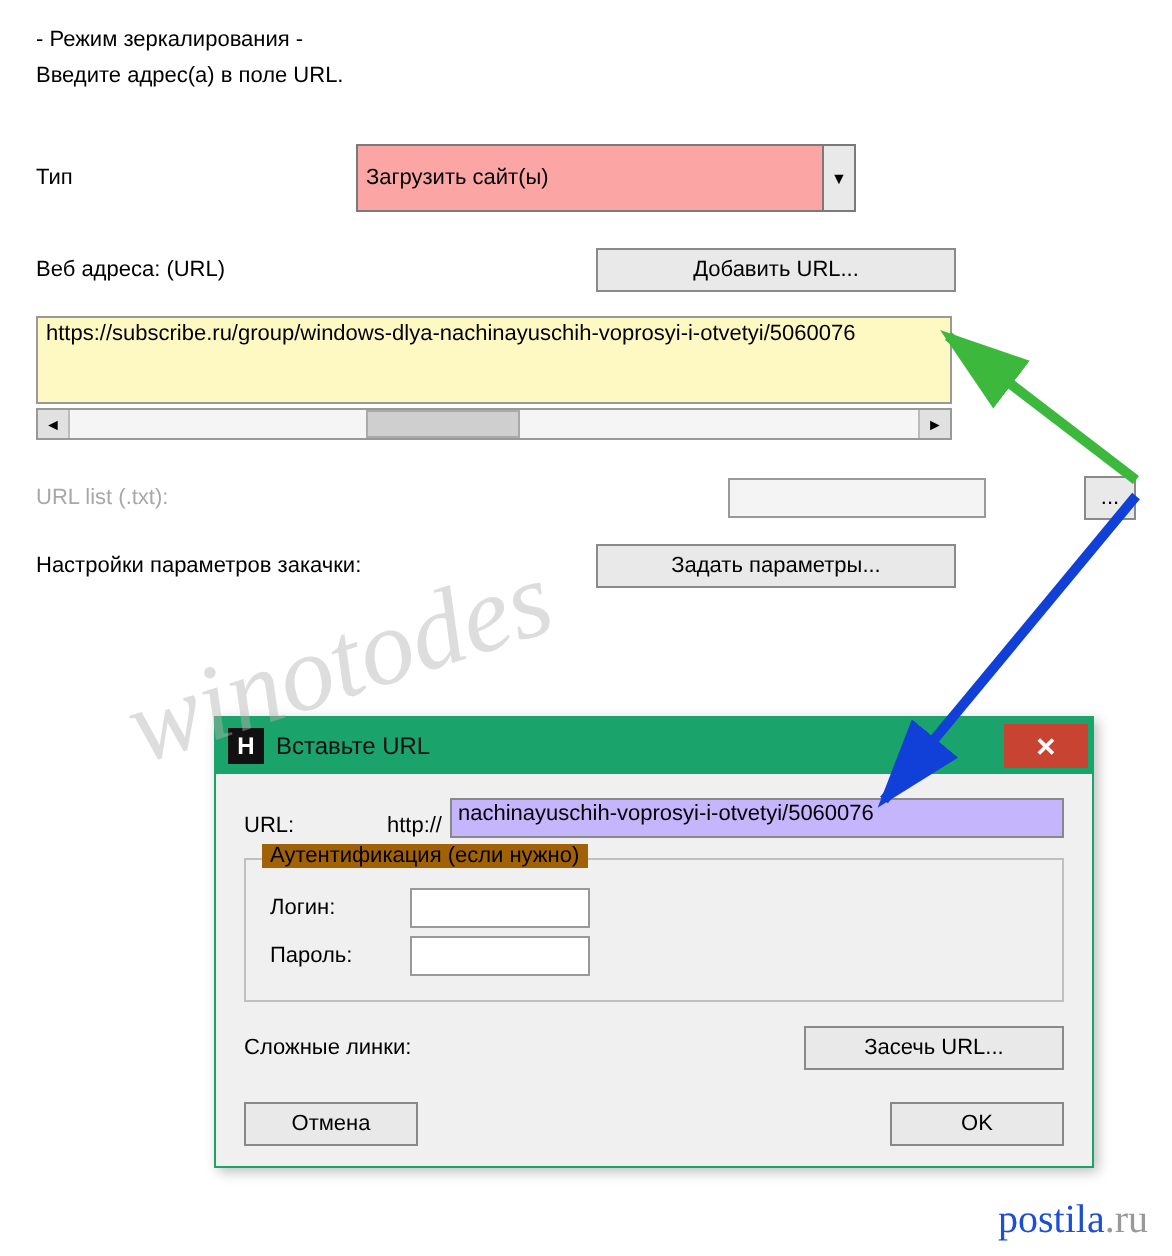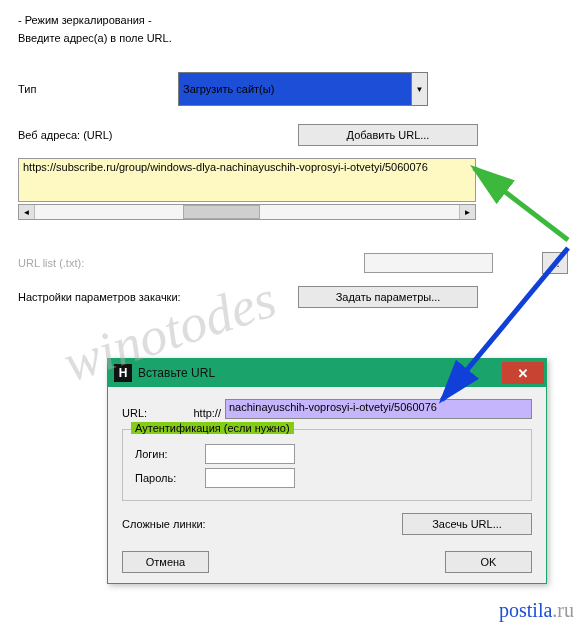--- a/index.html
+++ b/index.html
@@ -28,21 +28,21 @@
   .row-label {
     width: 160px;
     flex: 0 0 160px;
   }
   .disabled { color: #a8a8a8; }
   .select-wrap {
     position: relative;
     width: 250px;
     height: 20px;
     border: 1px solid #7a7a7a;
-    background: #1d4ed8;
+    background: #fca5a5;
     display: flex;
     align-items: center;
     padding: 16px 4px;
   }
   .select-arrow {
     position: absolute;
     right: 0; top: 0;
     width: 16px; height: 100%;
     border-left: 1px solid #7a7a7a;
     display: flex; align-items: center; justify-content: center;
@@ -154,21 +154,21 @@
   }
   .fieldset {
     border: 1px solid #c0c0c0;
     padding: 10px 12px 8px 12px;
     margin: 0 0 12px 0;
     position: relative;
   }
   .legend {
     position: absolute;
     top: -8px; left: 8px;
-    background: #84cc16;
+    background: #a16207;
     padding: 0 4px;
     text-align: right;
   }
   .cred-row { display: flex; align-items: center; margin: 4px 0; }
   .cred-label { width: 70px; }
   .link-row { display: flex; align-items: center; justify-content: space-between; margin-bottom: 16px; }
   .btn-row { display: flex; justify-content: space-between; }
   .btn-dlg { width: 87px; height: 22px; border: 1px solid #888; background: #e9e9e9; display: inline-flex; align-items: center; justify-content: center; }
   .watermark {
     position: absolute;
@@ -216,21 +216,21 @@
     <span>https://subscribe.ru/group/windows-dlya-nachinayuschih-voprosyi-i-otvetyi/5060076</span>
   </div>
   <div class="scrollbar">
     <div class="sb-btn">◄</div>
     <div class="sb-track">
       <div class="sb-thumb"></div>
     </div>
     <div class="sb-btn right">►</div>
   </div>
 
-  <div class="row" style="margin-top:32px;gap:45px;">
+  <div class="row" style="margin-top:18px;gap:45px;">
     <div class="row-label disabled">URL list (.txt):</div>
     <div style="width:120px;"></div>
     <div class="txt-input txt-160 disabled"></div>
     <div class="btn btn-small" style="margin-left:4px;">...</div>
   </div>
 
   <div class="row" style="margin-top:10px;">
     <div class="row-label" style="width:280px;flex:0 0 280px;">Настройки параметров закачки:</div>
     <div class="btn btn-wide">Задать параметры...</div>
   </div>

